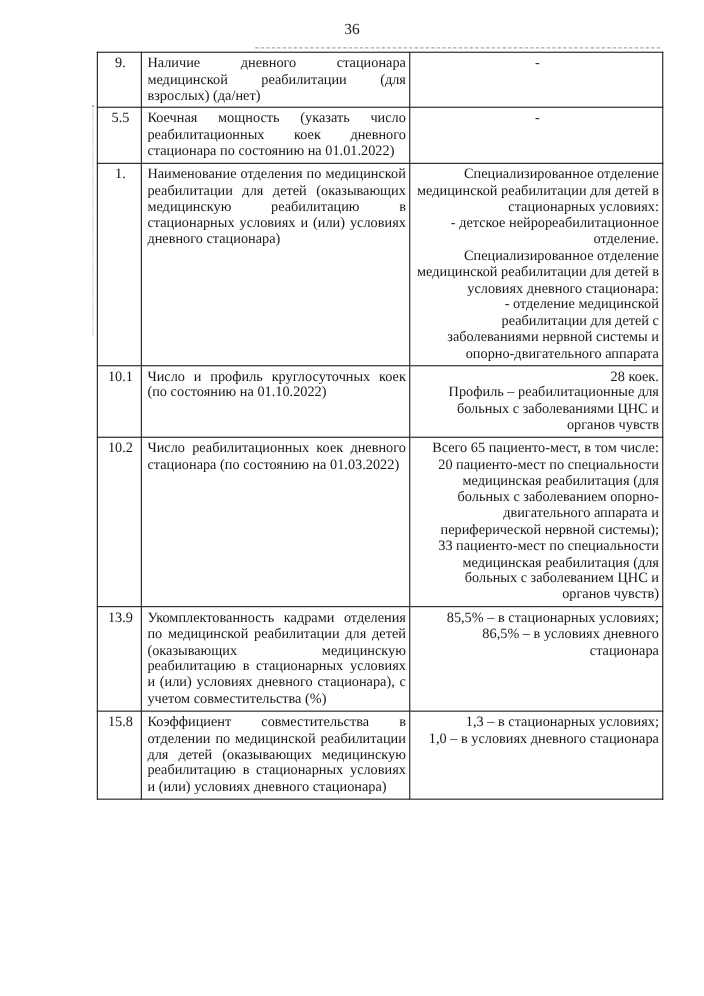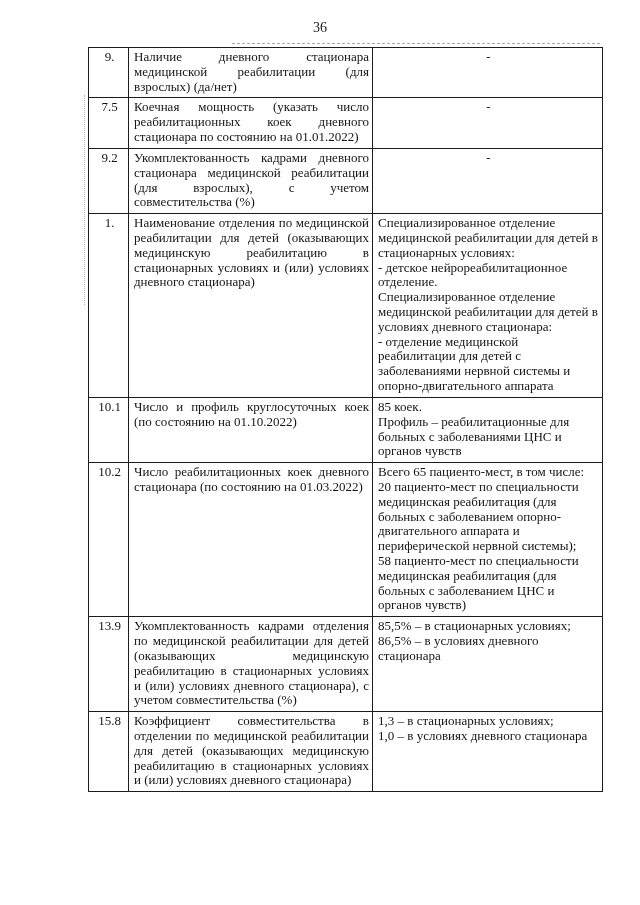--- a/index.html
+++ b/index.html
@@ -47,21 +47,21 @@
     text-align: center;
     padding-left: 2px;
     padding-right: 2px;
   }
   td.cell-label {
     text-align: justify;
     padding-left: 6px;
     padding-right: 4px;
   }
   td.cell-value {
-    text-align: left;
+    text-align: right;
     white-space: pre-line;
     padding-left: 6px;
     padding-right: 2px;
   }
   td.cell-value.dash {
     text-align: center;
     white-space: normal;
   }
   
   .scan-artifact {
@@ -98,55 +98,50 @@
       <col class="c-value">
     </colgroup>
     <tbody>
     <tr>
       <td class="cell-num">9.</td>
       <td class="cell-label">Наличие дневного стационара медицинской реабилитации (для взрослых) (да/нет)</td>
       <td class="cell-value dash">-</td>
     </tr>
 
     <tr>
-      <td class="cell-num">7.5</td>
+      <td class="cell-num">5.5</td>
       <td class="cell-label">Коечная мощность (указать число реабилитационных коек дневного стационара по состоянию на 01.01.2022)</td>
       <td class="cell-value dash">-</td>
     </tr>
 
-    <tr>
-      <td class="cell-num">9.2</td>
-      <td class="cell-label">Укомплектованность кадрами дневного стационара медицинской реабилитации (для взрослых), с учетом совместительства (%)</td>
-      <td class="cell-value dash">-</td>
-    </tr>
 
 
 
     <tr>
       <td class="cell-num">1.</td>
       <td class="cell-label">Наименование отделения по медицинской реабилитации для детей (оказывающих медицинскую реабилитацию в стационарных условиях и (или) условиях дневного стационара)</td>
       <td class="cell-value">Специализированное отделение медицинской реабилитации для детей в стационарных условиях:
 - детское нейрореабилитационное отделение.
 Специализированное отделение медицинской реабилитации для детей в условиях дневного стационара:
 - отделение медицинской реабилитации для детей с заболеваниями нервной системы и опорно-двигательного аппарата</td>
     </tr>
 
     <tr>
       <td class="cell-num">10.1</td>
       <td class="cell-label">Число и профиль круглосуточных коек (по состоянию на 01.10.2022)</td>
-      <td class="cell-value">85 коек.
+      <td class="cell-value">28 коек.
 Профиль – реабилитационные для больных с заболеваниями ЦНС и органов чувств</td>
     </tr>
 
     <tr>
       <td class="cell-num">10.2</td>
       <td class="cell-label">Число реабилитационных коек дневного стационара (по состоянию на 01.03.2022)</td>
       <td class="cell-value">Всего 65 пациенто-мест, в том числе:
 20 пациенто-мест по специальности медицинская реабилитация (для больных с заболеванием опорно-двигательного аппарата и периферической нервной системы);
-58 пациенто-мест по специальности медицинская реабилитация (для больных с заболеванием ЦНС и органов чувств)</td>
+33 пациенто-мест по специальности медицинская реабилитация (для больных с заболеванием ЦНС и органов чувств)</td>
     </tr>
 
     <tr>
       <td class="cell-num">13.9</td>
       <td class="cell-label">Укомплектованность кадрами отделения по медицинской реабилитации для детей (оказывающих медицинскую реабилитацию в стационарных условиях и (или) условиях дневного стационара), с учетом совместительства (%)</td>
       <td class="cell-value">85,5% – в стационарных условиях;
 86,5% – в условиях дневного стационара</td>
     </tr>
 
     <tr>

